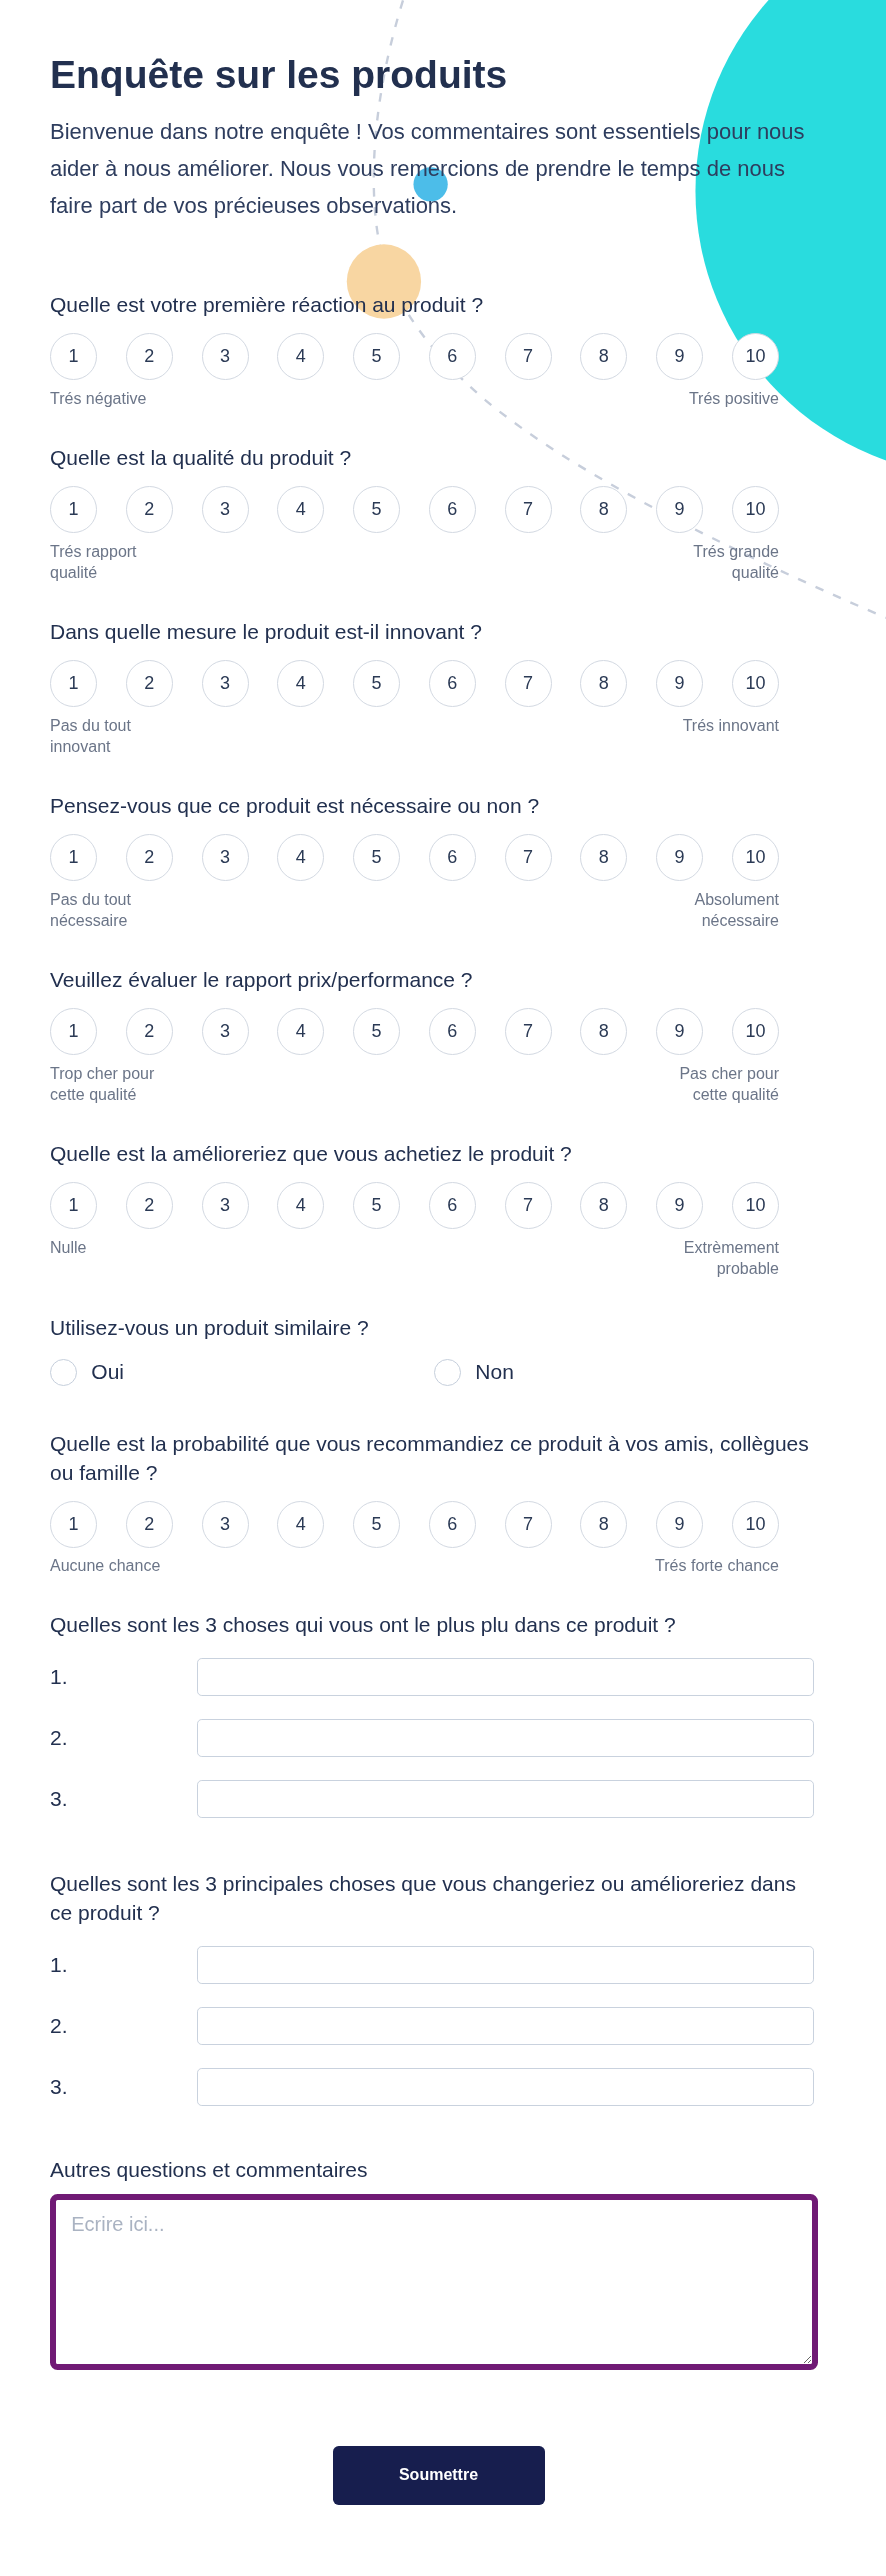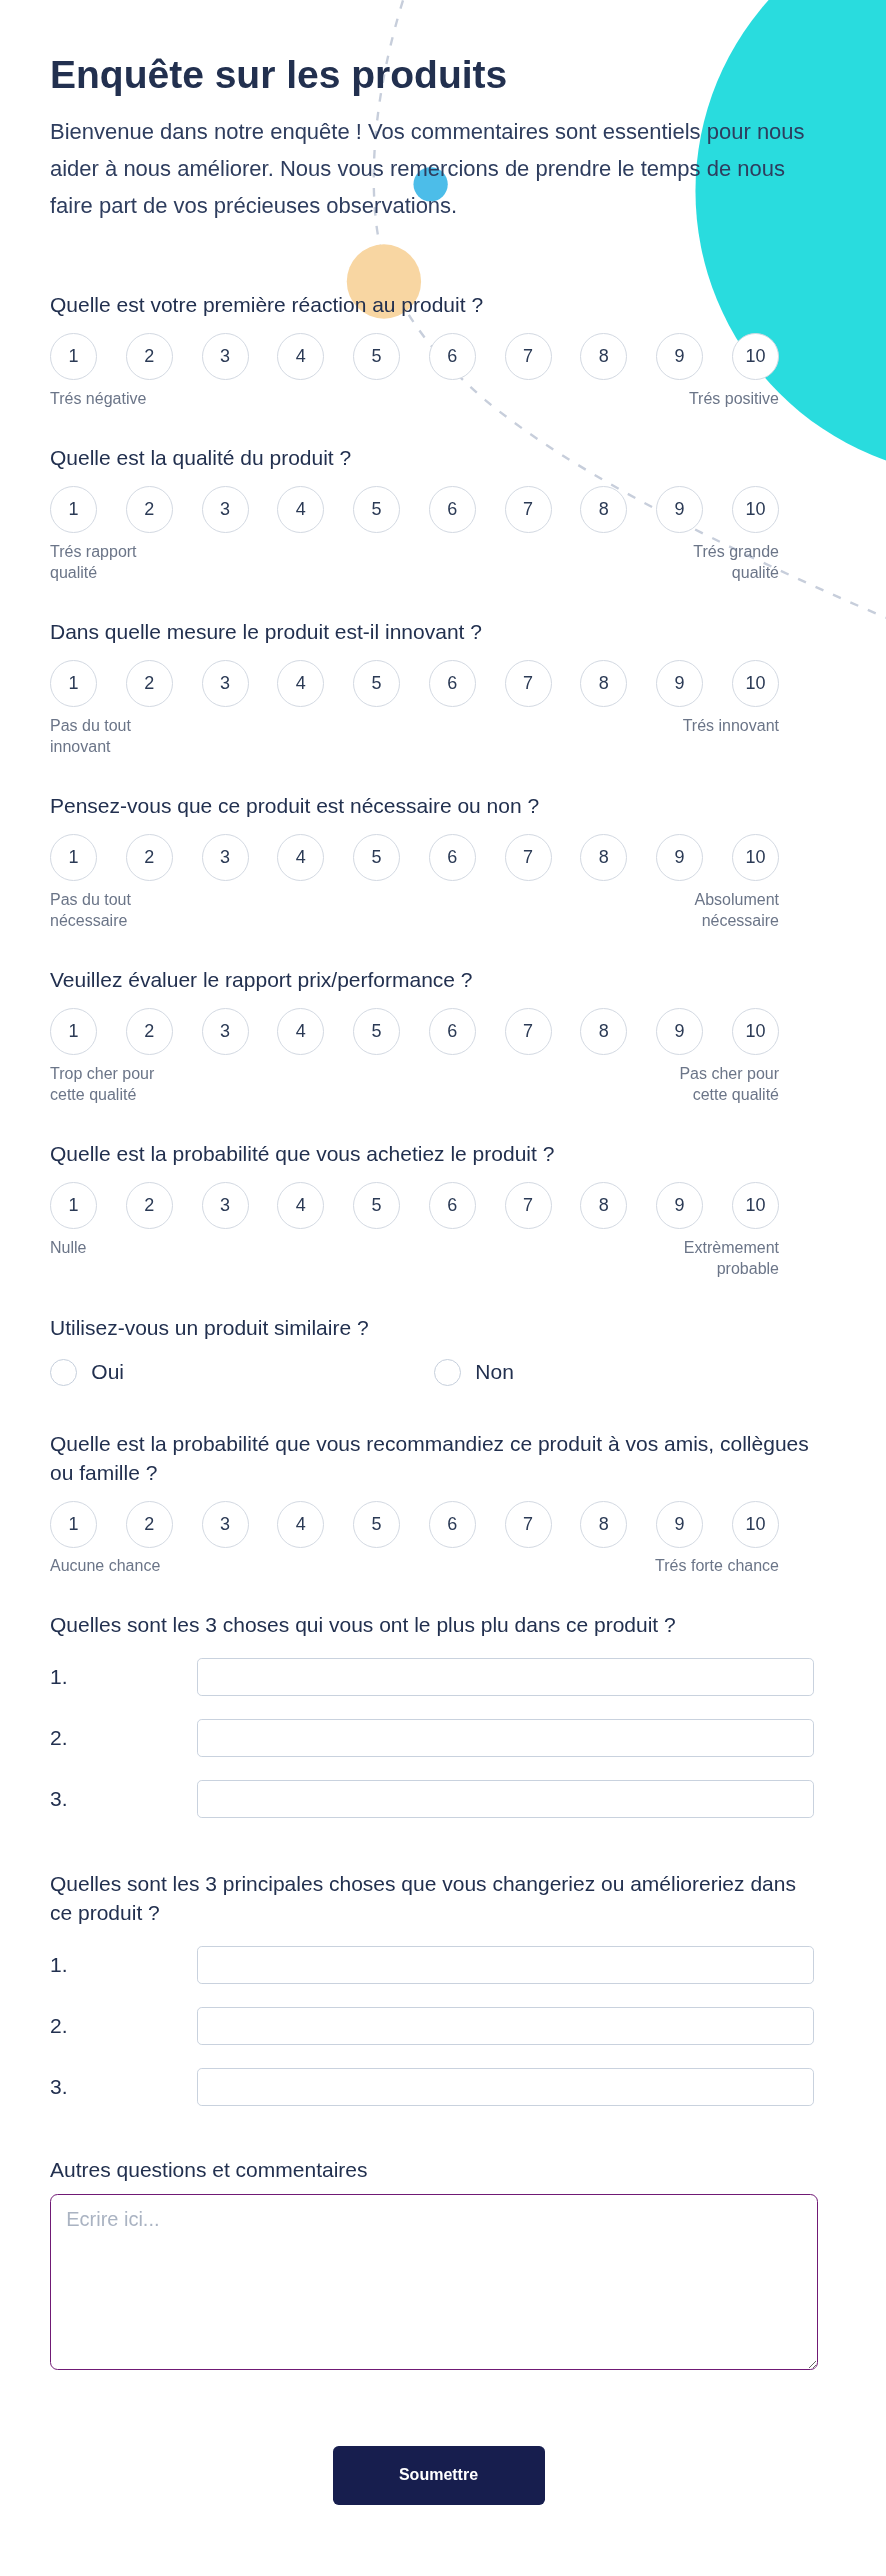--- a/index.html
+++ b/index.html
@@ -43,21 +43,21 @@
   .list-block.second{margin-bottom:49px;}
   .list-row{display:flex;align-items:center;margin-bottom:23px;}
   .list-num{width:147px;font-size:21px;color:var(--dark);}
   .list-input{
     width:617px;height:38px;border:1px solid var(--border);border-radius:4.8px;
     padding:0 11.4px;font-size:19px;color:var(--dark);font-family:inherit;background:#fff;outline:none;
   }
   .comments-block .q-label{margin-bottom:9.5px;}
   .comments-block{margin-bottom:76px;}
   .comments-area{
-    width:768px;height:176px;border:1px solid #701a75;border-radius:7.6px;
+    width:768px;height:176px;border:6px solid #701a75;border-radius:7.6px;
     padding:13.3px 15.2px;font-size:20px;font-family:inherit;color:var(--dark);
     background:#fff;outline:none;resize:both;display:block;
   }
   .comments-area::placeholder{color:#aab3c2;}
   .submit-wrap{text-align:center;}
   .submit-btn{
     width:212px;height:59px;background:var(--btn);color:#ffffff;border:none;border-radius:5.7px;
     font-size:16px;font-weight:600;font-family:inherit;cursor:pointer;display:inline-block;
   }
 </style>
@@ -177,21 +177,21 @@
       </div>
     <div class="scale-ends">
       <span class="min">Trop cher pour
 cette qualité</span>
       <span class="max">Pas cher pour
 cette qualité</span>
     </div>
   </section>
 
   <section class="q-block">
-    <div class="q-label">Quelle est la probabilité que vous achetiez le produit ?</div>
+    <div class="q-label">Quelle est la amélioreriez que vous achetiez le produit ?</div>
     <div class="scale-row">
         <button type="button" class="scale-circle">1</button>
         <button type="button" class="scale-circle">2</button>
         <button type="button" class="scale-circle">3</button>
         <button type="button" class="scale-circle">4</button>
         <button type="button" class="scale-circle">5</button>
         <button type="button" class="scale-circle">6</button>
         <button type="button" class="scale-circle">7</button>
         <button type="button" class="scale-circle">8</button>
         <button type="button" class="scale-circle">9</button>

